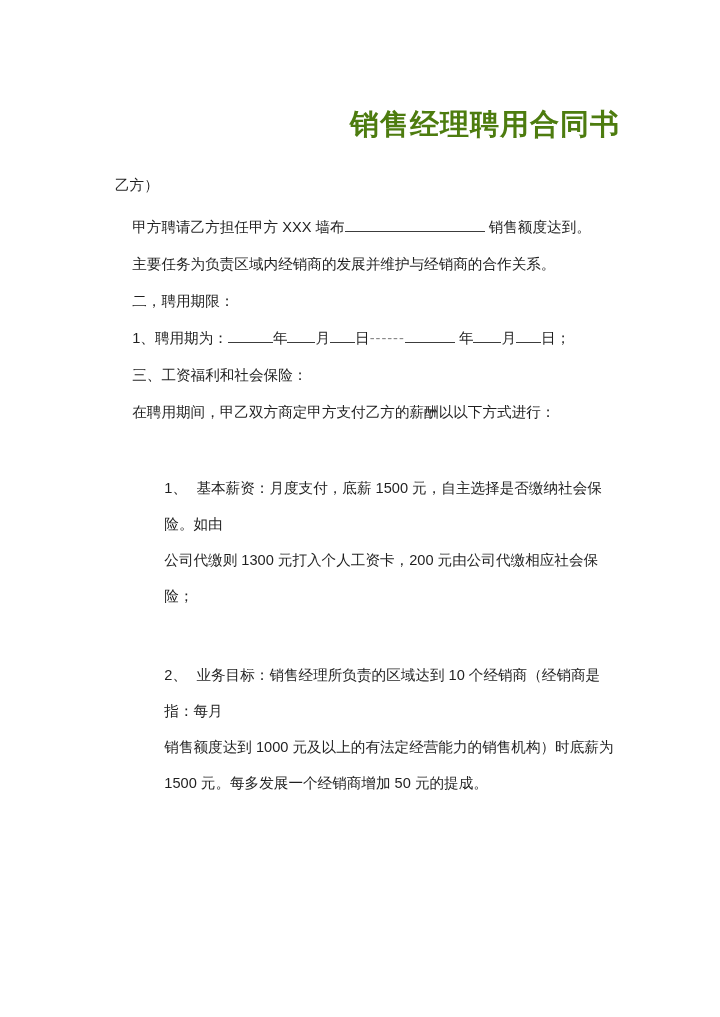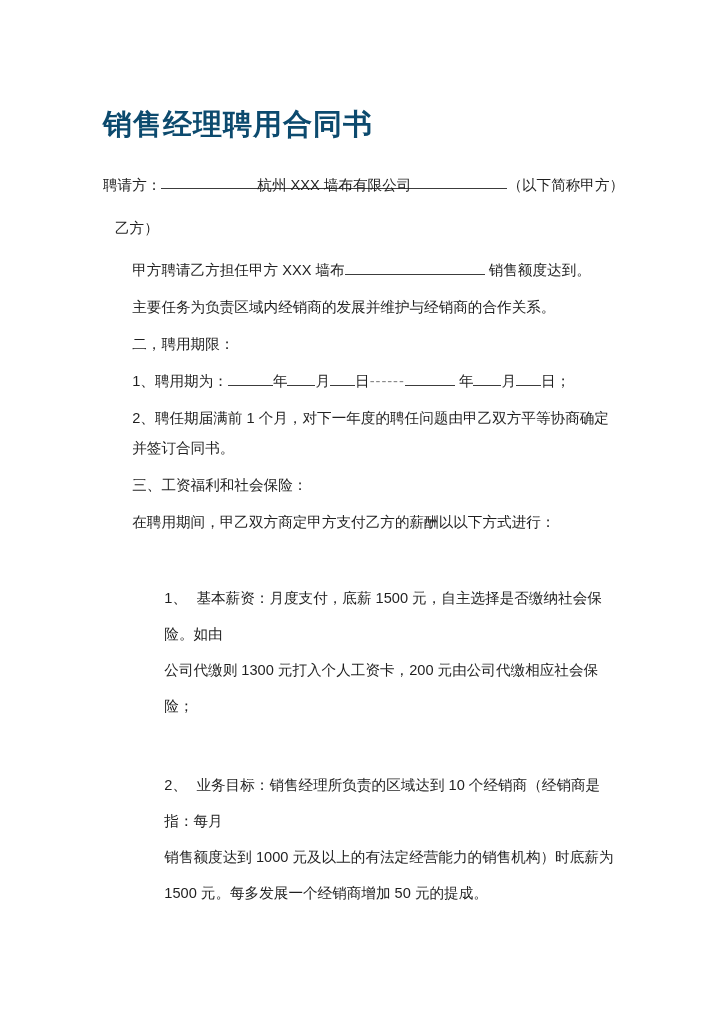--- a/index.html
+++ b/index.html
@@ -12,22 +12,22 @@
     padding: 104px 100px 0 103px;
     font-family: "Liberation Sans", sans-serif;
     font-size: 14.6px;
     color: #1f1f1f;
     overflow: hidden;
   }
   h1.doc-title {
     font-family: "Liberation Serif", serif;
     font-weight: 700;
     font-size: 29px;
-    color: #0c4a6e;
-    text-align: left;
+    color: #4d7c0f;
+    text-align: right;
     margin: 0 0 26px 0;
     line-height: 40px;
     letter-spacing: 1px;
   }
   .party-line { line-height: 31px; margin: 0 0 6px 0; white-space: nowrap; }
   .party-line2 { line-height: 30px; margin: 0; white-space: nowrap; }
   .party-line3 { line-height: 30px; margin: 12px; }
   .field {
     display: inline-block;
     border-bottom: 1px solid #3c3c3c;
@@ -63,44 +63,39 @@
   }
   .num { display: inline-block; width: 2.2em; text-indent: 0; }
 </style>
 </head>
 <body>
 
 <div class="page">
 
   <h1 class="doc-title">销售经理聘用合同书</h1>
 
-  <div class="party-line">
-    <span>聘请方：</span><span class="field f-company"><span>杭州 XXX 墙布有限公司</span></span><span>（以下简称甲方）</span>
-  </div>
 
   <div class="party-line3">
     <span>乙方）</span>
   </div>
 
 
   <div class="bk nowrap">
     <span>甲方聘请乙方担任甲方 XXX 墙布</span><span class="field f-b140"></span><span> 销售额度达到。</span>
   </div>
   <div class="bk">
     <span>主要任务为负责区域内经销商的发展并维护与经销商的合作关系。</span>
   </div>
 
   <div class="bk">
     <span>二，聘用期限：</span>
   </div>
   <div class="bk nowrap">
     <span>1、聘用期为：</span><span class="field f-b45"></span><span>年</span><span class="field f-b28"></span><span>月</span><span class="field f-b25"></span><span>日</span><span class="dashes">------</span><span class="field f-b50"></span><span> 年</span><span class="field f-b28"></span><span>月</span><span class="field f-b25"></span><span>日；</span>
   </div>
-  <div class="bk bk-ml">2、聘任期届满前 1 个月，对下一年度的聘任问题由甲乙双方平等协商确定
-并签订合同书。</div>
 
   <div class="bk">
     <span>三、工资福利和社会保险：</span>
   </div>
   <div class="bk">
     <span>在聘用期间，甲乙双方商定甲方支付乙方的薪酬以以下方式进行：</span>
   </div>
 
   <div class="hang">
     <span class="num">1、</span><span>基本薪资：月度支付，底薪 1500 元，自主选择是否缴纳社会保险。如由

